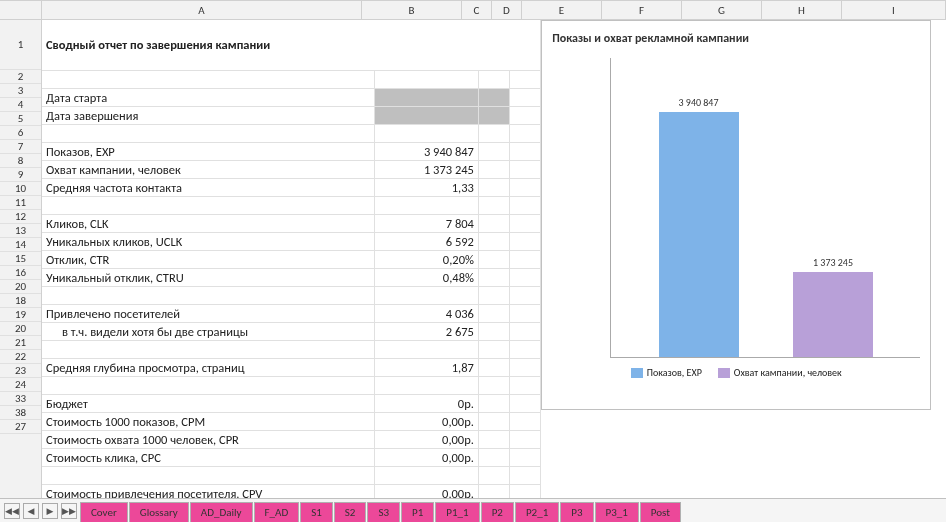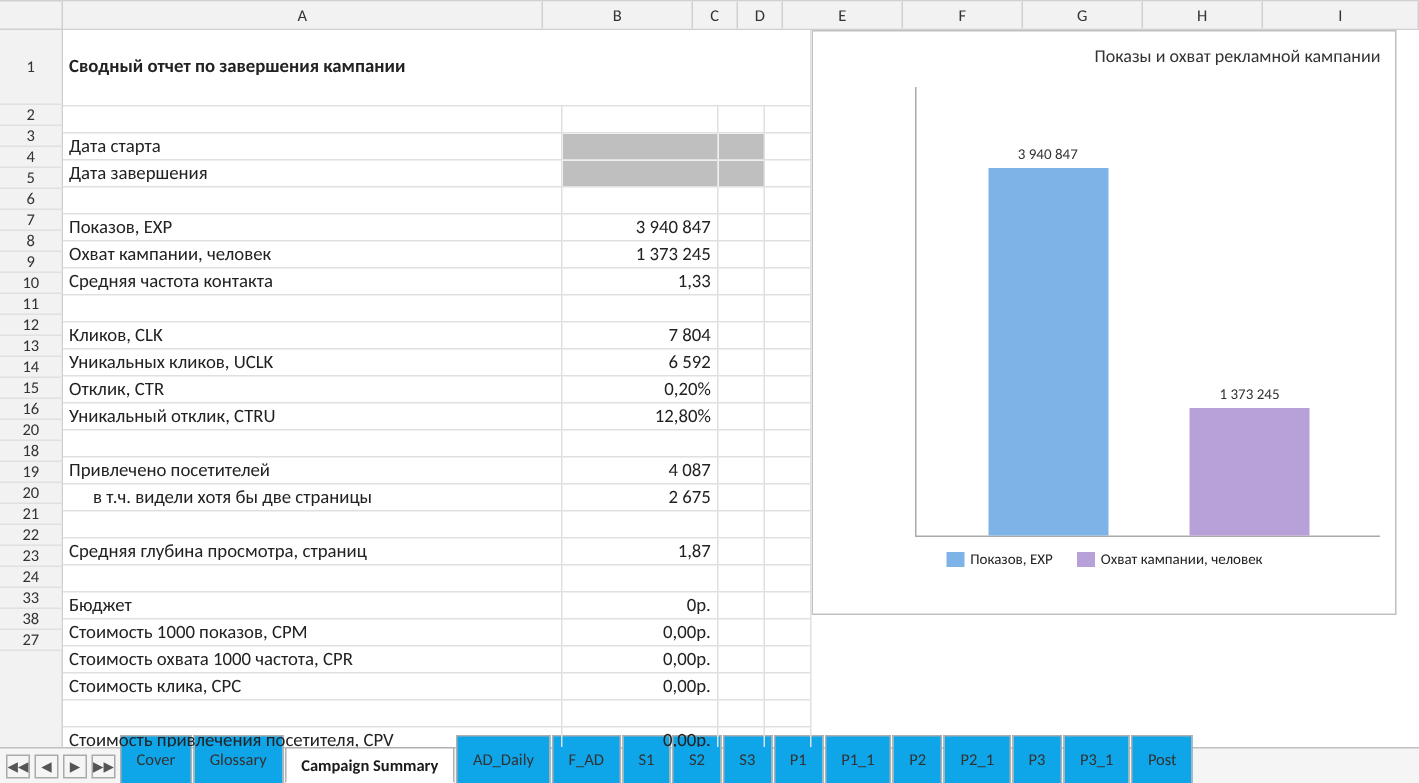--- a/index.html
+++ b/index.html
@@ -114,23 +114,23 @@
       position: absolute;
       top: 0px;
       left: 0px;
       width: 390px;
       height: 390px;
       background: #fff;
       border: 1px solid #c0c0c0;
       padding: 10px;
     }
     .chart-title {
-      text-align: right;
+      text-align: left;
       font-size: 12px;
-      font-weight: 400;
+      font-weight: 700;
       color: #333;
       margin-bottom: 8px;
     }
     .chart-area {
       display: flex;
       align-items: flex-end;
       height: 300px;
       border-left: 1px solid #aaa;
       border-bottom: 1px solid #aaa;
       padding: 0 20px;
@@ -179,23 +179,23 @@
       font-size: 9px;
       display: flex;
       align-items: center;
       justify-content: center;
       color: #555;
       margin-right: 2px;
     }
     .tab {
       display: flex;
       align-items: center;
-      height: 32px;
+      height: 20px;
       padding: 0 10px;
-      background: #0ea5e9;
+      background: #ec4899;
       border: 1px solid #b0b0b0;
       border-bottom: none;
       font-size: 11px;
       color: #333;
       cursor: pointer;
       margin-top: 2px;
     }
     .tab.active {
       background: #fff;
       border-bottom: 1px solid #fff;
@@ -371,35 +371,35 @@
 
         <tr>
           <td>Отклик, CTR</td>
           <td class="right-align">0,20%</td>
           <td></td>
               <td></td>
         </tr>
 
         <tr>
           <td>Уникальный отклик, CTRU</td>
-          <td class="right-align">12,80%</td>
+          <td class="right-align">0,48%</td>
           <td></td>
               <td></td>
         </tr>
 
         <tr>
               <td></td>
               <td></td>
               <td></td>
               <td></td>
             </tr>
 
         <tr>
           <td>Привлечено посетителей</td>
-          <td class="right-align">4 087</td>
+          <td class="right-align">4 036</td>
           <td></td>
               <td></td>
         </tr>
 
         <tr>
           <td class="indent">    в т.ч. видели хотя бы две страницы</td>
           <td class="right-align">2 675</td>
           <td></td>
               <td></td>
         </tr>
@@ -433,21 +433,21 @@
         </tr>
 
         <tr>
           <td>Стоимость 1000 показов, CPM</td>
           <td class="right-align">0,00р.</td>
           <td></td>
               <td></td>
         </tr>
 
         <tr>
-          <td>Стоимость охвата 1000 частота, CPR</td>
+          <td>Стоимость охвата 1000 человек, CPR</td>
           <td class="right-align">0,00р.</td>
           <td></td>
               <td></td>
         </tr>
 
         <tr>
           <td>Стоимость клика, CPC</td>
           <td class="right-align">0,00р.</td>
           <td></td>
               <td></td>
@@ -473,21 +473,20 @@
   </div>
 
   <div class="tab-bar">
     <button class="tab-nav-btn">◀◀</button>
     <button class="tab-nav-btn">◀</button>
     <button class="tab-nav-btn">▶</button>
     <button class="tab-nav-btn">▶▶</button>
     <div id="tabs-container" style="display:flex; align-items:flex-end; height:100%; gap:1px;">
         <div class="tab">Cover</div>
         <div class="tab">Glossary</div>
-        <div class="tab active">Campaign Summary</div>
         <div class="tab">AD_Daily</div>
         <div class="tab">F_AD</div>
         <div class="tab">S1</div>
         <div class="tab">S2</div>
         <div class="tab">S3</div>
         <div class="tab">P1</div>
         <div class="tab">P1_1</div>
         <div class="tab">P2</div>
         <div class="tab">P2_1</div>
         <div class="tab">P3</div>

